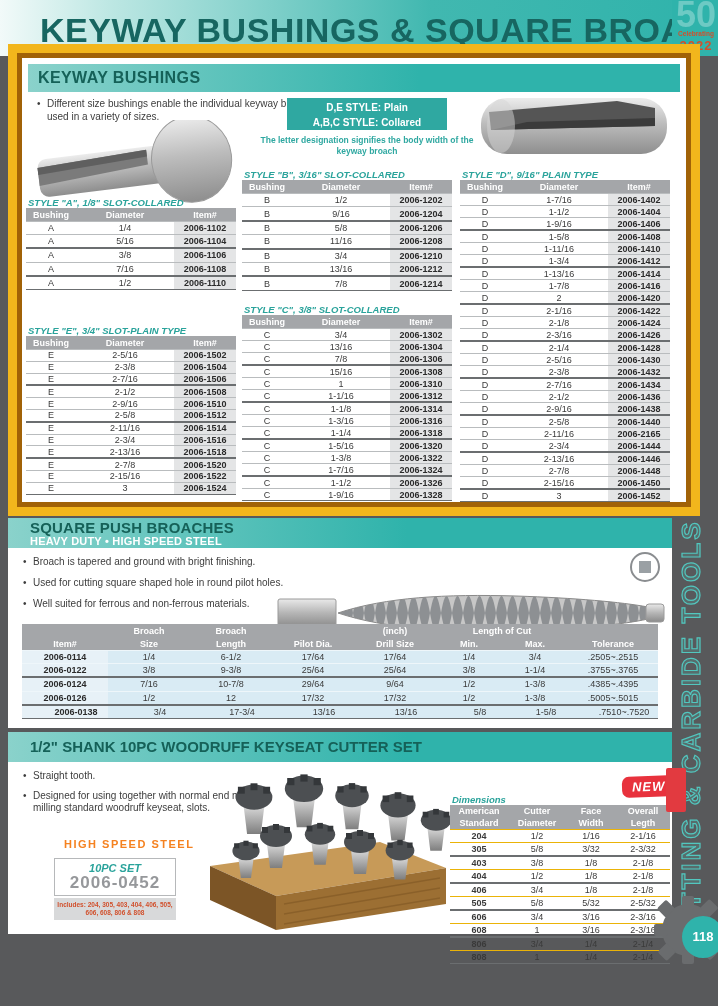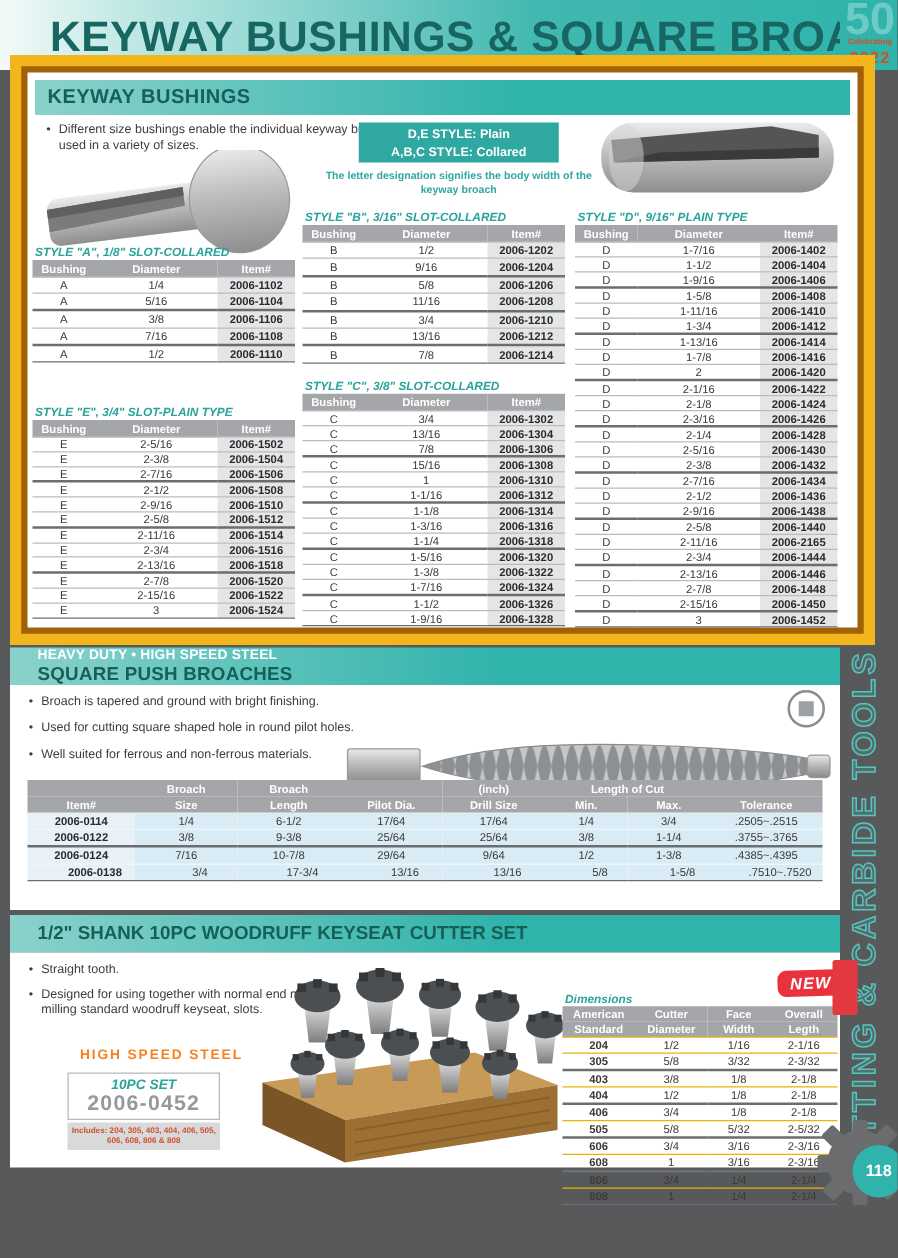--- a/index.html
+++ b/index.html
@@ -531,22 +531,22 @@
               <td>2006-1452</td>
             </tr>
           </tbody>
       </table>
     </div>
   </div>
 </div>
 
 <div id="br-panel" class="abs">
   <div id="br-bar" class="abs sec-bar">
+    <div id="br-title">SQUARE PUSH BROACHES</div>
     <div id="br-sub">HEAVY DUTY • HIGH SPEED STEEL</div>
-    <div id="br-title">SQUARE PUSH BROACHES</div>
   </div>
   <div id="br-white">
     <ul id="br-bullets" class="abs bullets">
         <li>Broach is tapered and ground with bright finishing.</li>
         <li>Used for cutting square shaped hole in round pilot holes.</li>
         <li>Well suited for ferrous and non-ferrous materials.</li>
       </ul>
     <div id="sq-icon" class="abs">
         <div class="sq"></div>
       </div>
@@ -624,20 +624,30 @@
           <tr>
             <td>2006-0124</td>
             <td>7/16</td>
             <td>10-7/8</td>
             <td>29/64</td>
             <td>9/64</td>
             <td>1/2</td>
             <td>1-3/8</td>
             <td>.4385~.4395</td>
           </tr>
+          <tr class="grp">
+            <td>2006-0126</td>
+            <td>1/2</td>
+            <td>12</td>
+            <td>17/32</td>
+            <td>17/32</td>
+            <td>1/2</td>
+            <td>1-3/8</td>
+            <td>.5005~.5015</td>
+          </tr>
           <tr>
             <td>2006-0138</td>
             <td>3/4</td>
             <td>17-3/4</td>
             <td>13/16</td>
             <td>13/16</td>
             <td>5/8</td>
             <td>1-5/8</td>
             <td>.7510~.7520</td>
           </tr>

